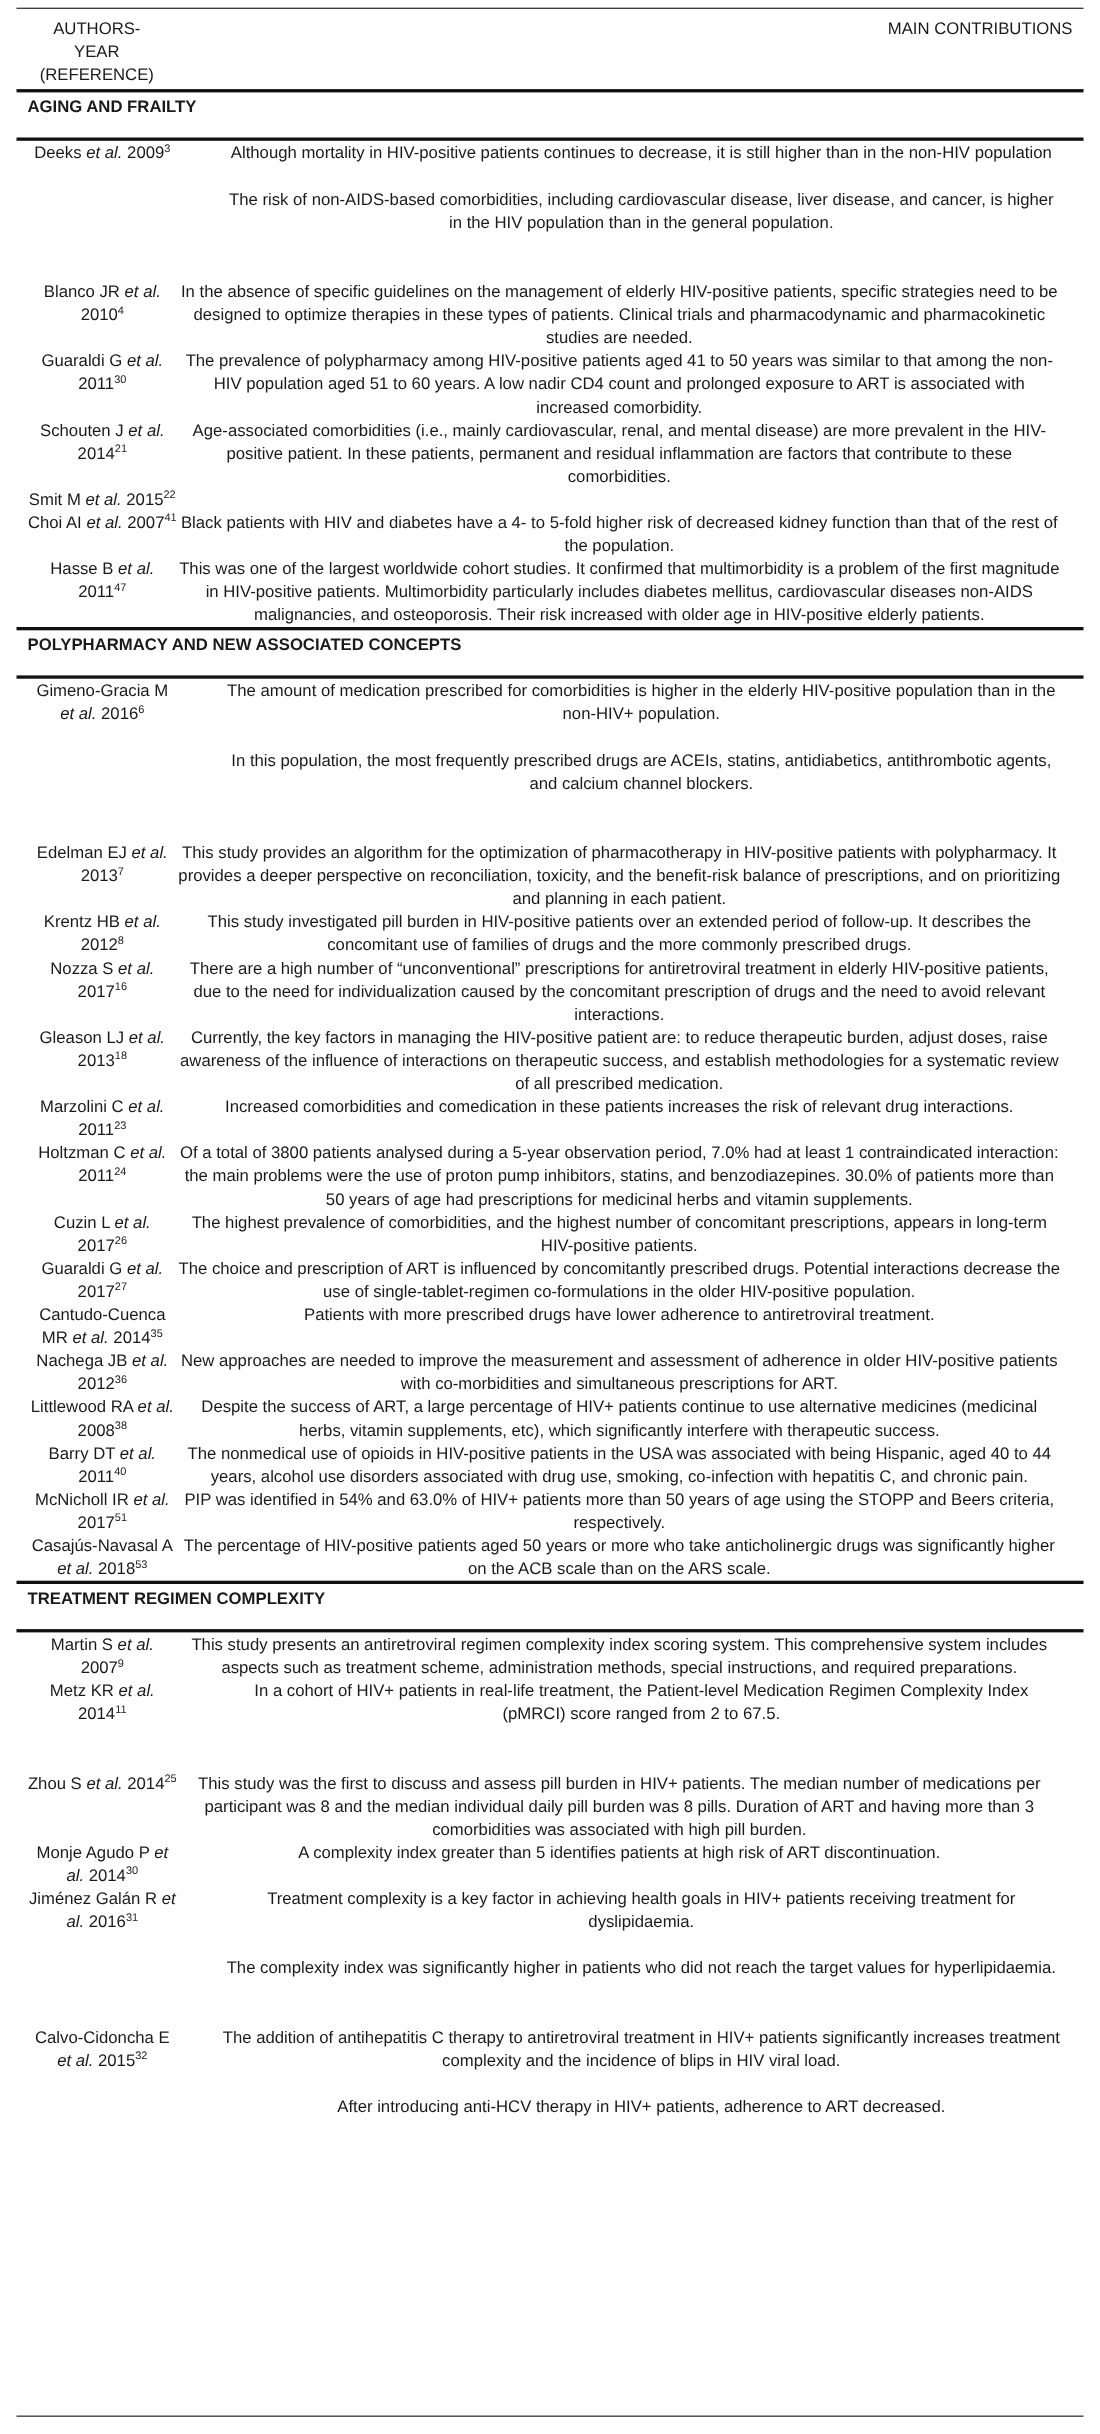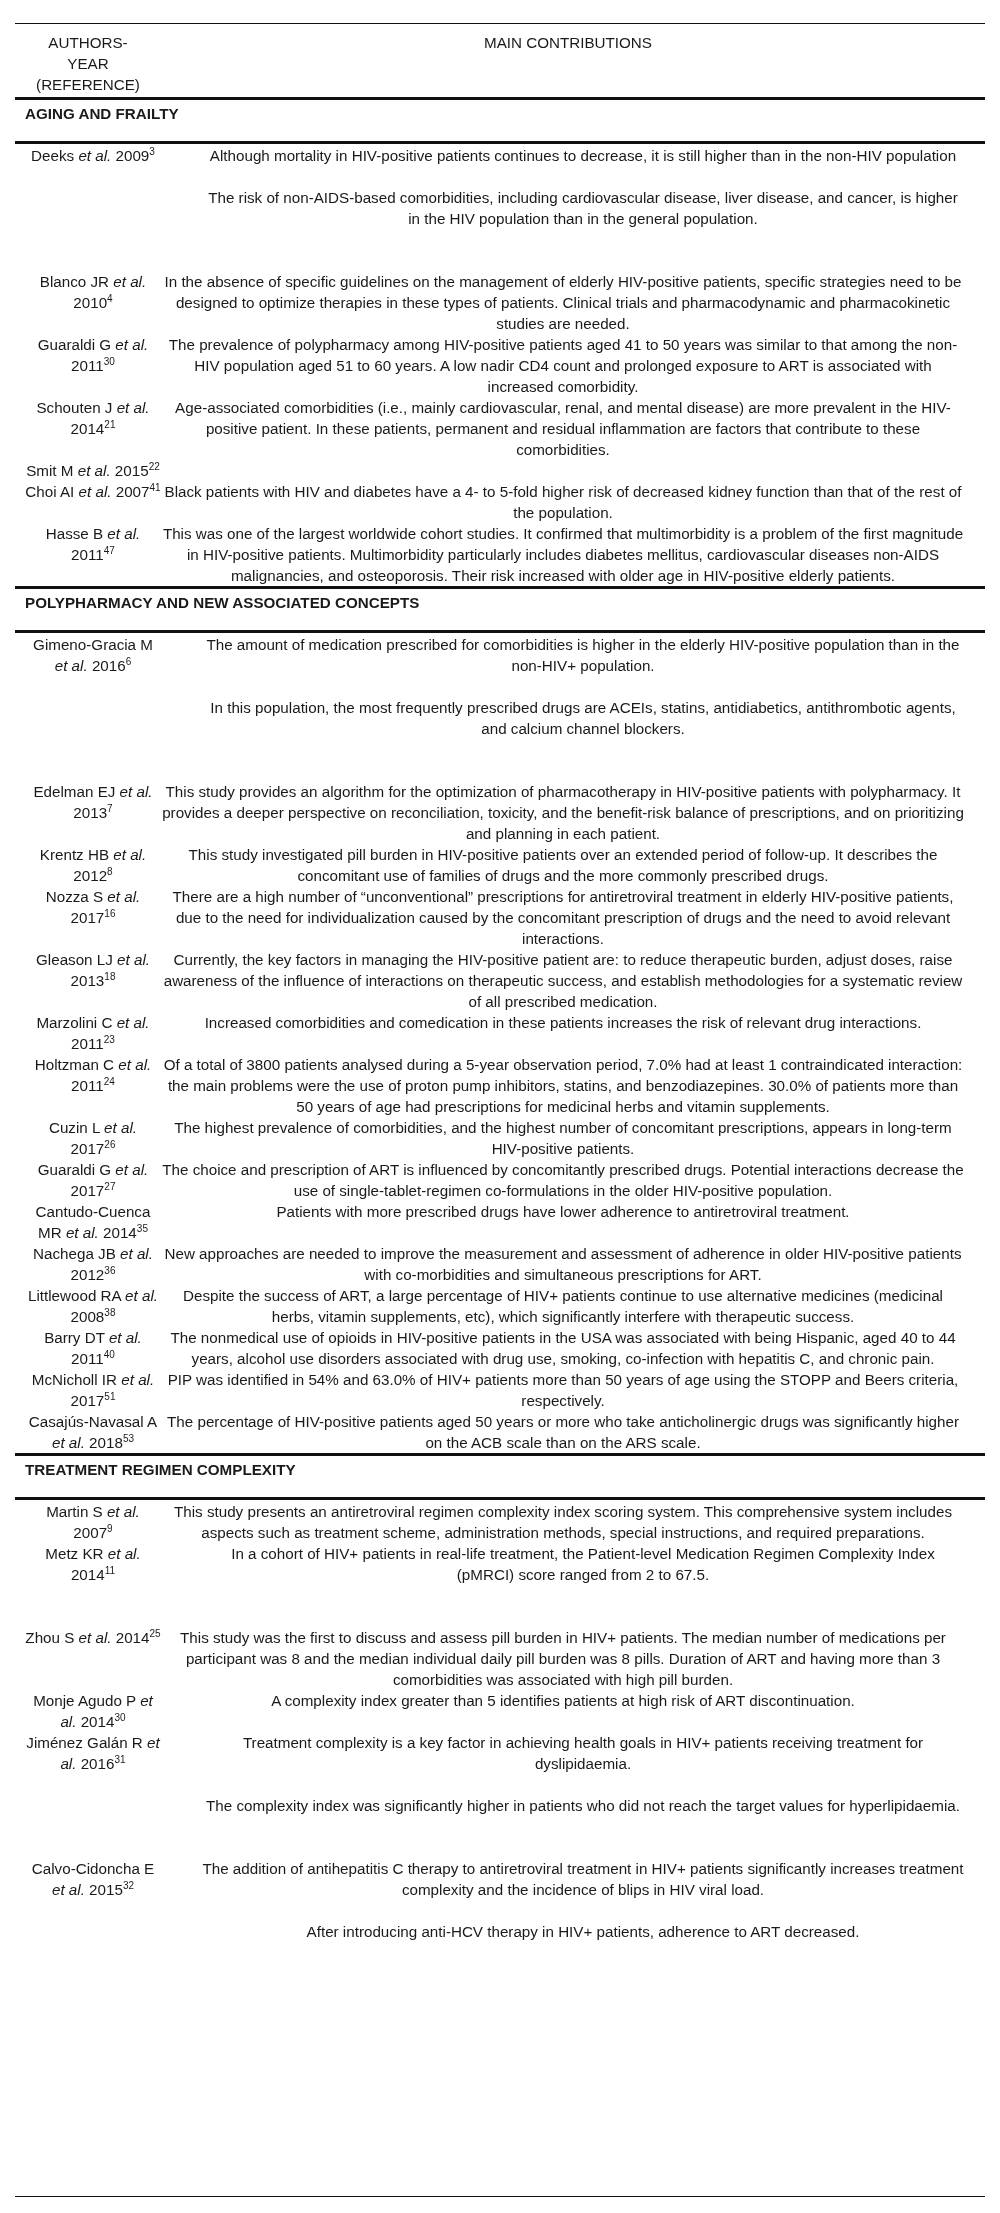--- a/index.html
+++ b/index.html
@@ -1,23 +1,23 @@
 <!DOCTYPE html>
 <html><head>
 <meta charset="utf-8">
 <style>
   html, body { margin:0; padding:0; background:#ffffff; }
   body { width:1000px; height:2213px; position:relative; overflow:hidden;
          font-family:"Liberation Sans", sans-serif; font-size:15.2px; color:#1a1a1a; }
-  .tbl { position:absolute; left:15px; top:23px; width:970px; }
+  .tbl { position:absolute; left:15px; top:7px; width:970px; }
   .rule-thin { border-top:1.5px solid #111; }
   .rule-thick { border-top:3px solid #111; }
   .hdr { display:flex; height:73px; }
   .hdr .c1 { width:146px; text-align:center; line-height:21px; padding-top:8px; }
-  .hdr .c2 { flex:1; text-align:center; line-height:21px; padding-top:8px; padding-right:10px;}
+  .hdr .c2 { flex:1; text-align:right; line-height:21px; padding-top:8px; padding-right:10px;}
   .section { font-weight:bold; line-height:21px; padding:3px 0 17px 10px; }
   .row { display:flex; line-height:21px;text-align:center; }
   .row .c1 { width:146px; padding-left:10px; box-sizing:border-box; }
   .row .c2 { flex:1; padding-right:20px; }
   .row .c2.indent { padding-left:40px; }
   .row .c2 p { margin:0; }
   .row .c2 p + p { margin-top:21px; }
   .row.gap-after { padding-bottom:42px; }
   .row.first { padding-top:1px; }
   sup { font-size:10px; line-height:0; vertical-align:6px; }

